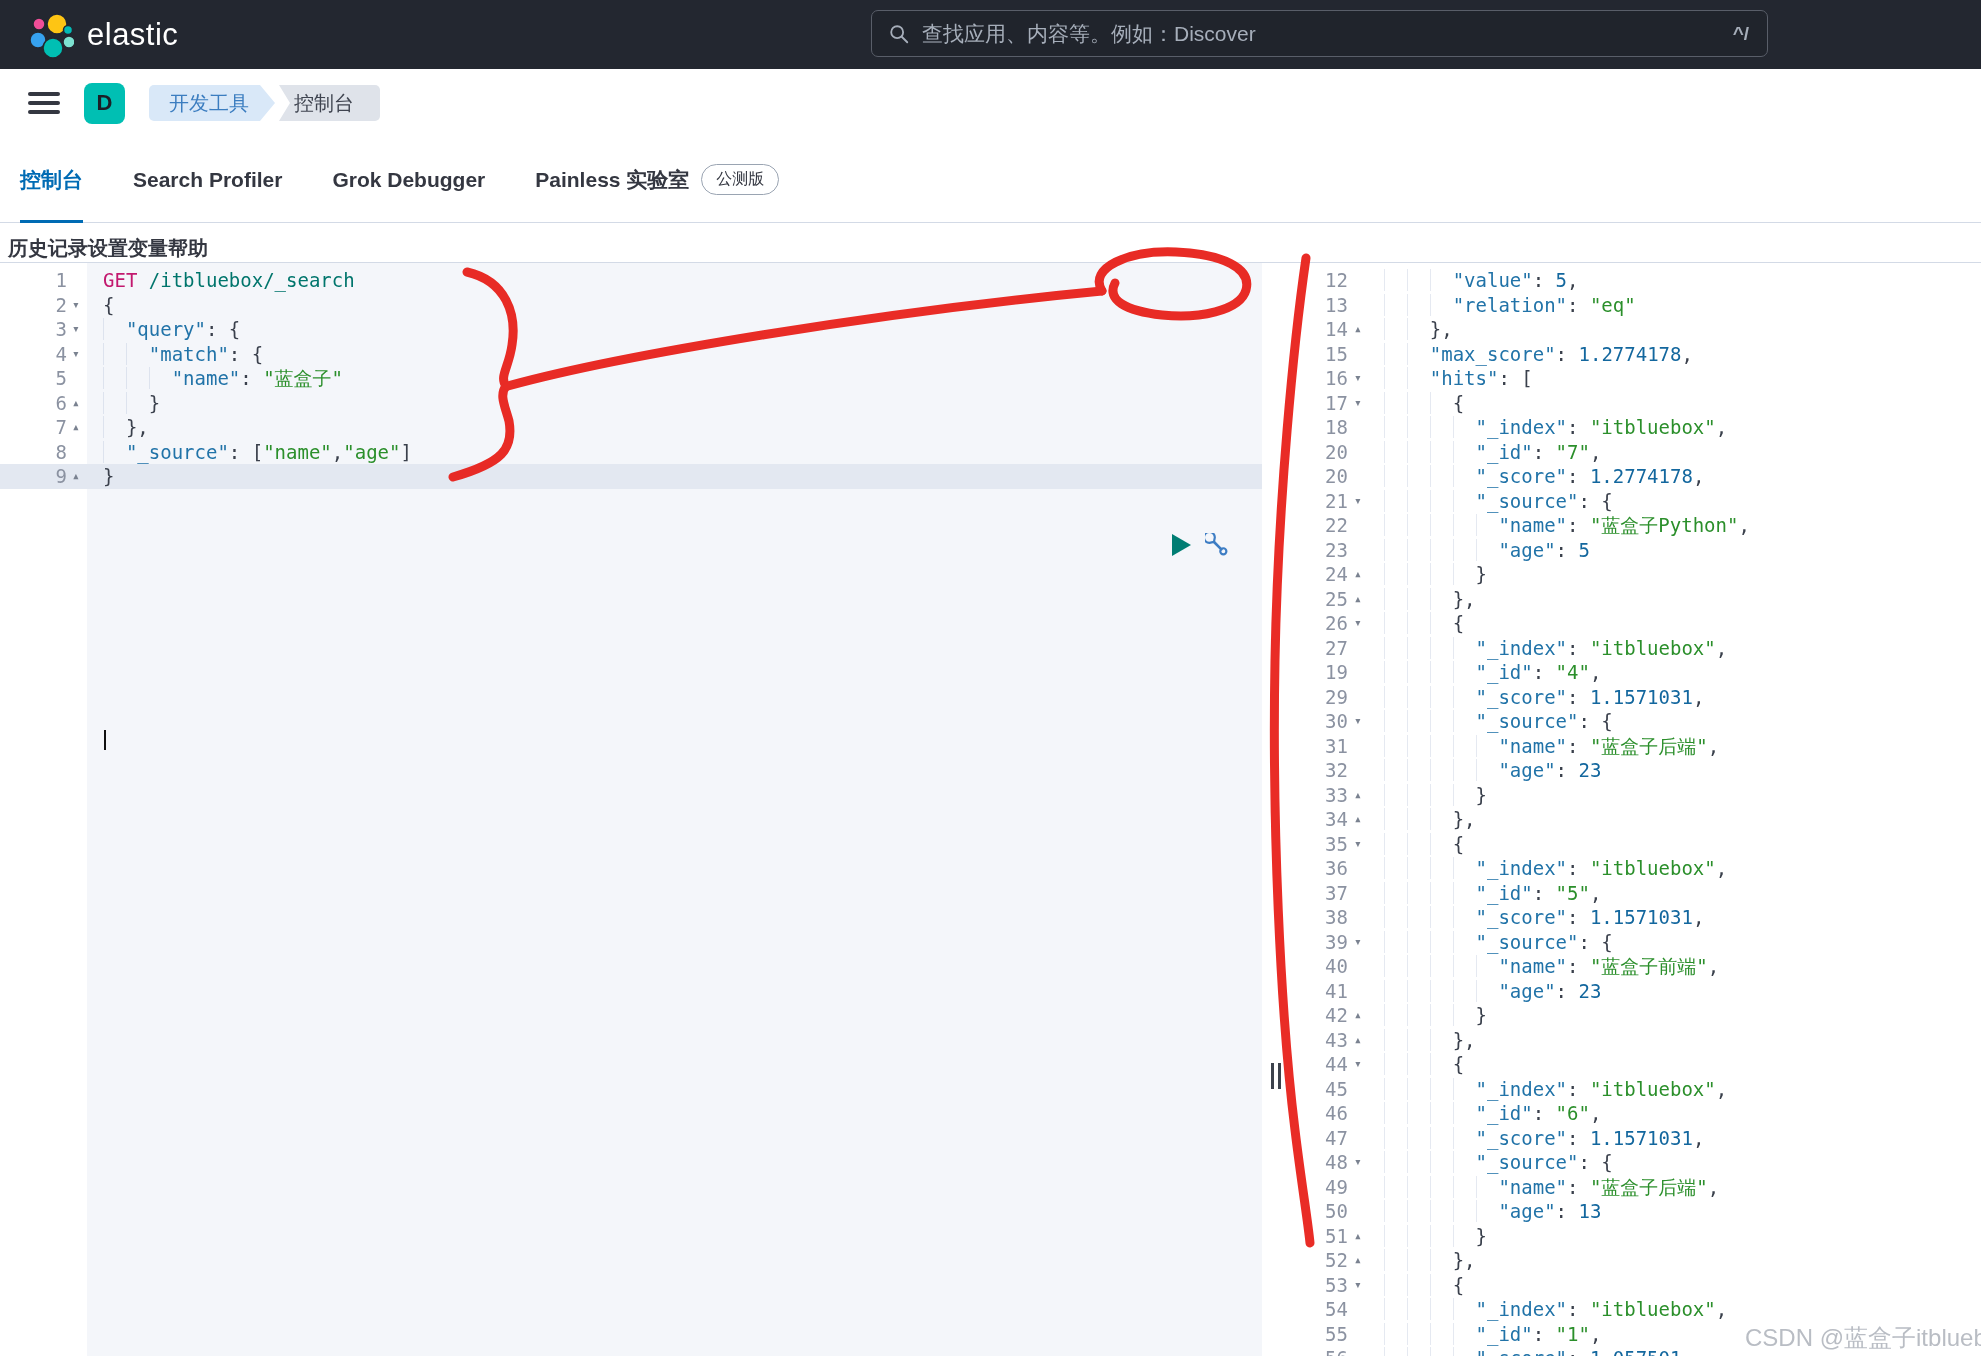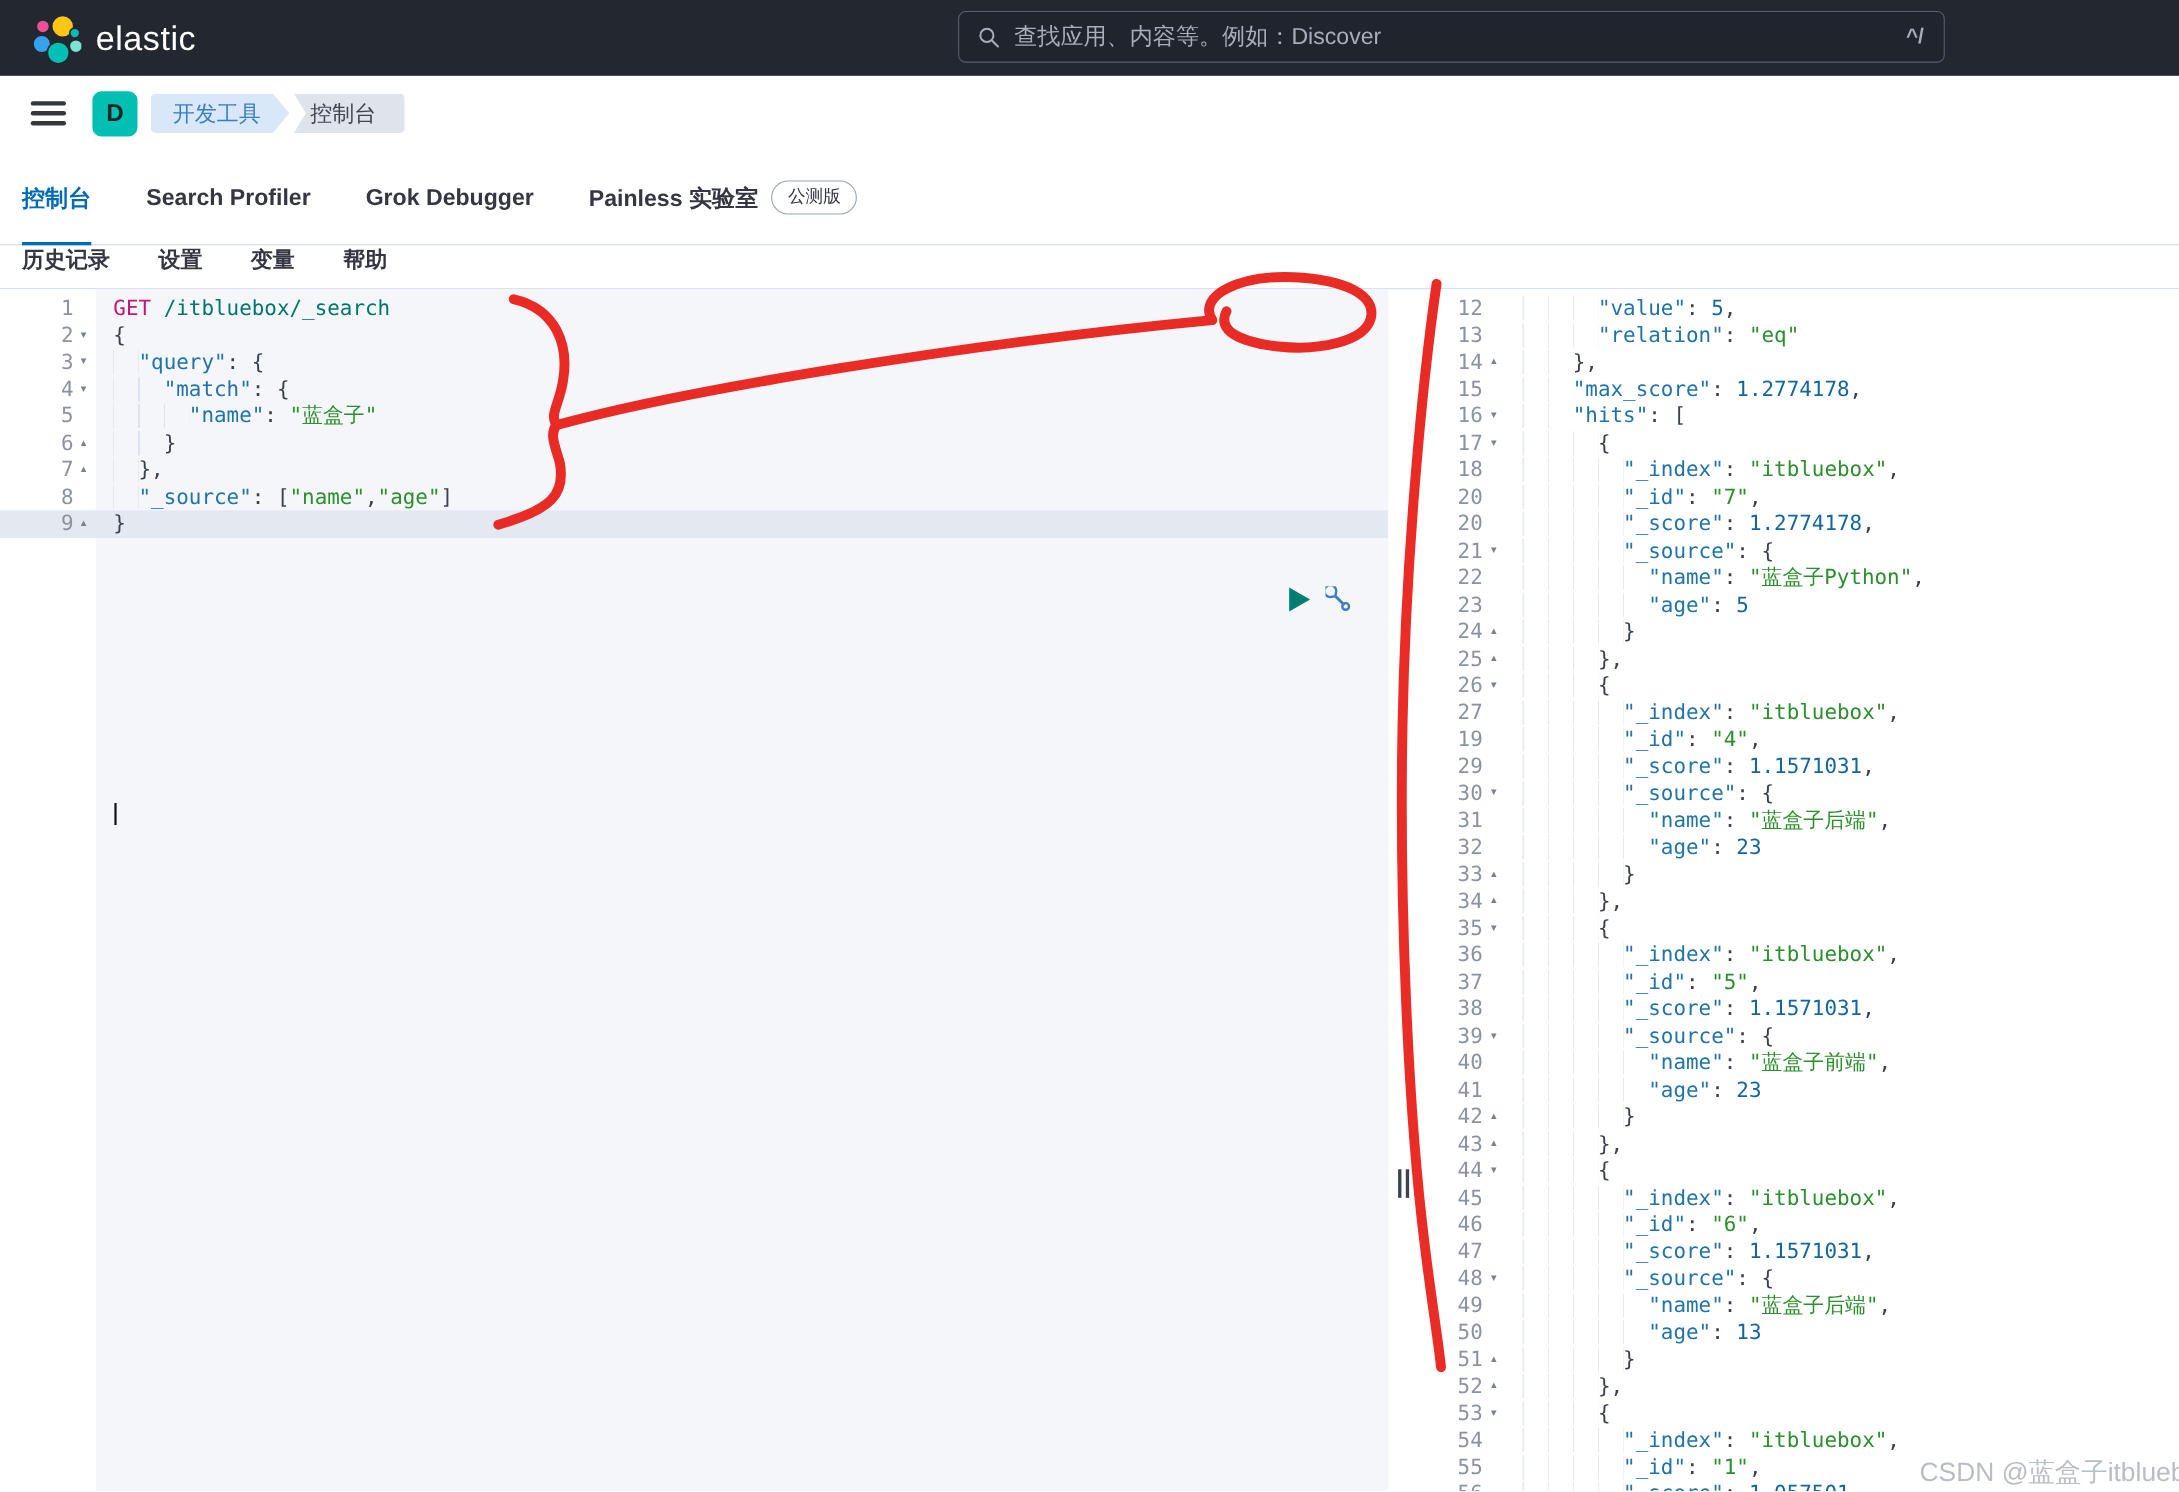--- a/index.html
+++ b/index.html
@@ -14,34 +14,34 @@
   .searchbox input { flex:1; background:transparent; border:none; outline:none; color:#d4dae3; font-size:21px; font-family:"Liberation Sans",sans-serif; }
   .searchbox input::placeholder { color:#a6aeba; opacity:1; }
   .hint { color:#a6aeba; font-size:19px; font-weight:600; margin-left:12px; }
   .mag { width:22px; height:22px; margin-right:12px; flex:0 0 auto; }
 
   
   .crumbrow { position:absolute; left:0; top:69px; width:1981px; height:68px; background:#fff; display:flex; align-items:center; }
   .burger { width:32px; margin-left:28px; cursor:pointer; }
   .burger div { height:4px; background:#343741; border-radius:2px; margin:5px 0; }
   .appbadge { width:41px; height:41px; margin-left:24px; background:#00BFB3; border-radius:8px; color:#1b1f26; font-weight:bold; font-size:22px; display:flex; align-items:center; justify-content:center; }
-  .crumbs { display:flex; align-items:center; margin-left:12px; }
+  .crumbs { display:flex; align-items:center; margin-left:24px; }
   .crumb { height:36px; display:flex; align-items:center; font-size:20px; padding:0 26px 0 20px; white-space:nowrap; }
   .crumb.first { background:#d9e8f8; color:#3b7dc0; clip-path:polygon(0 0, calc(100% - 15px) 0, 100% 50%, calc(100% - 15px) 100%, 0 100%); border-radius:5px 0 0 5px; position:relative; z-index:2; }
   .crumb.last { background:#dfe3ea; color:#3f4450; margin-left:-11px; padding-left:30px; clip-path:polygon(15px 0, 100% 0, 100% 100%, 15px 100%, 26px 50%); border-radius:0 5px 5px 0; }
 
   
   .tabsrow { position:absolute; left:0; top:137px; width:1981px; height:86px; border-bottom:1px solid #d3dae6; display:flex; align-items:center; gap:50px; padding-left:20px; }
   .tab { font-size:21px; font-weight:700; color:#343741; position:relative; height:100%; display:flex; align-items:center; cursor:pointer; }
   .tab.active { color:#006BB4; }
   .tab.active::after { content:""; position:absolute; left:0; right:0; bottom:-1px; height:3px; background:#006BB4; }
   .beta { margin-left:12px; border:1px solid #9aa4b2; color:#343741; font-size:16px; font-weight:400; border-radius:16px; padding:4px 14px; }
 
   
-  .menurow { position:absolute; left:0; top:223px; width:1981px; height:40px; display:flex; align-items:flex-start; gap:44px; padding-left:20px; border-bottom:1px solid #d3dae6; }
+  .menurow { position:absolute; left:0; top:223px; width:1981px; height:40px; display:flex; align-items:flex-end; padding-left:8px; border-bottom:1px solid #d3dae6; }
   .mitem { font-size:20px; font-weight:700; color:#343741; cursor:pointer; }
 
   
   .panels { position:absolute; left:0; top:263px; width:1981px; height:1093px; }
   .editor { position:absolute; left:0; top:0; width:1262px; height:1093px; background:linear-gradient(to right,#ffffff 0 87px,#f4f6fa 87px); overflow:hidden; }
   .resp   { position:absolute; left:1296px; top:0; width:685px; height:1093px; background:#fff; overflow:hidden; }
   .codewrap { padding-top:5px; }
   .crow { display:flex; height:24.5px; line-height:24.5px; font-family:"DejaVu Sans Mono", monospace; font-size:19px; white-space:pre; }
   .crow.active { background:#e3e8f1; }
   .gut { flex:0 0 auto; display:flex; }

